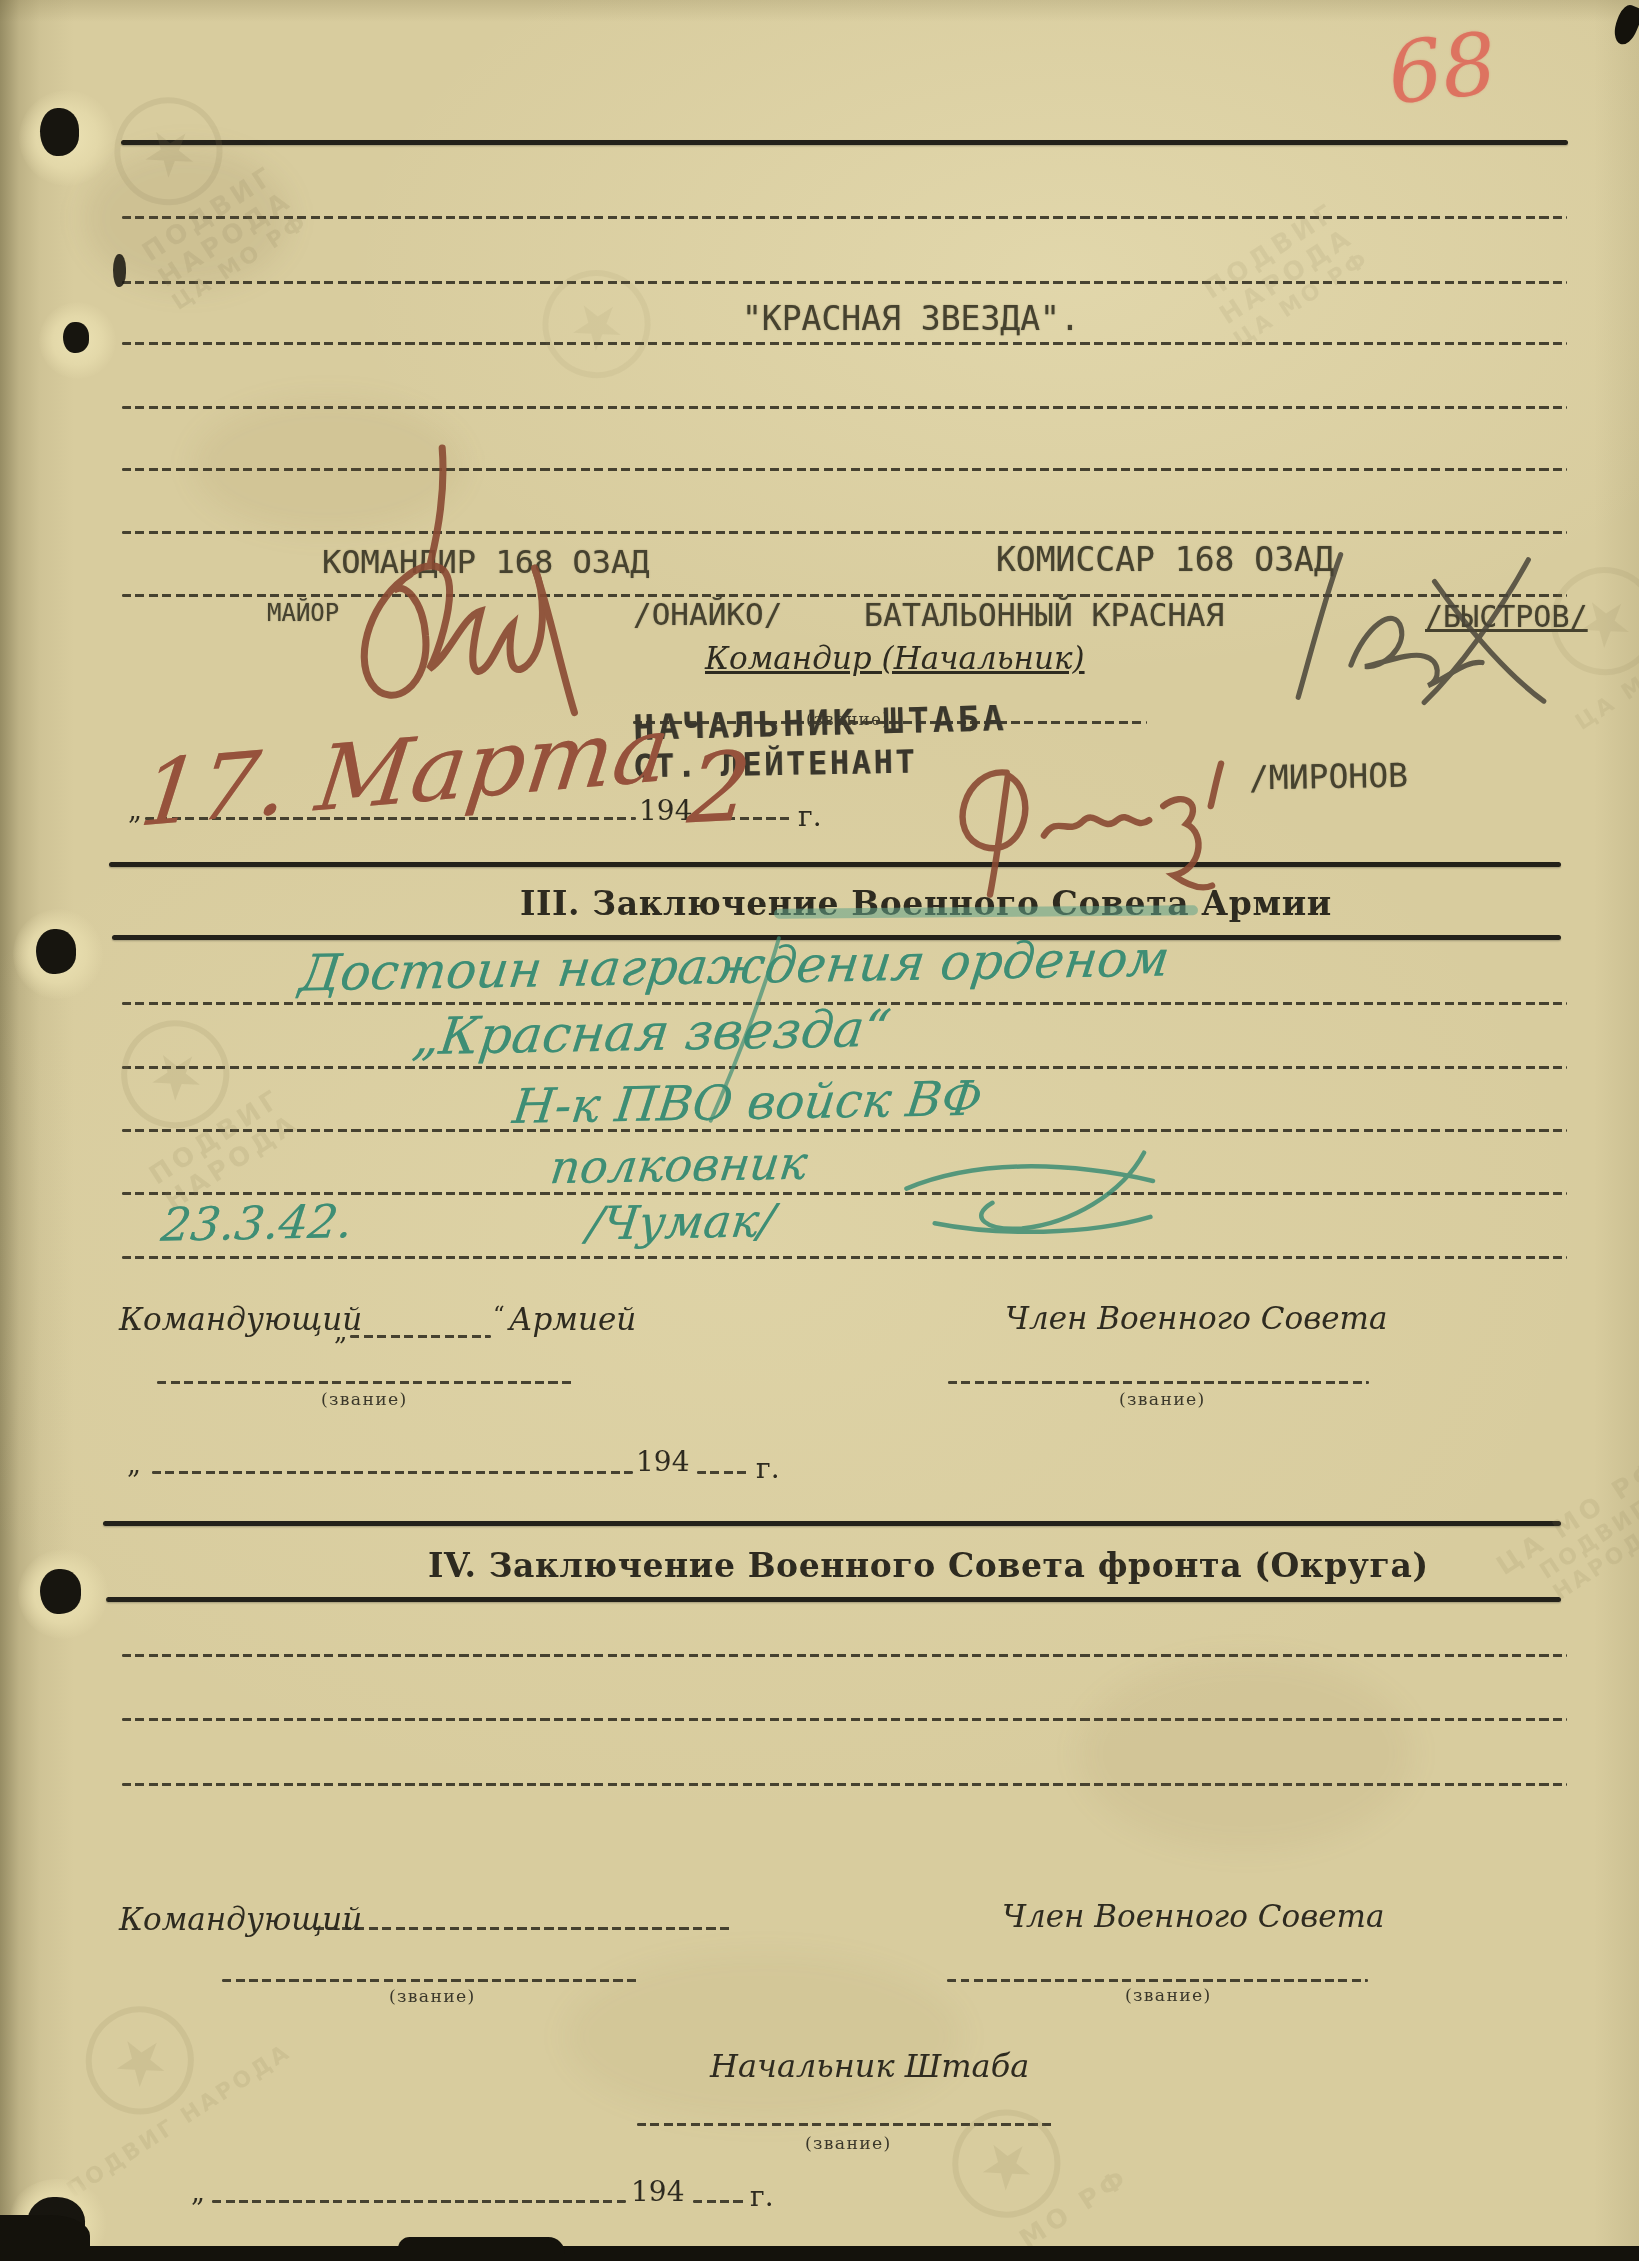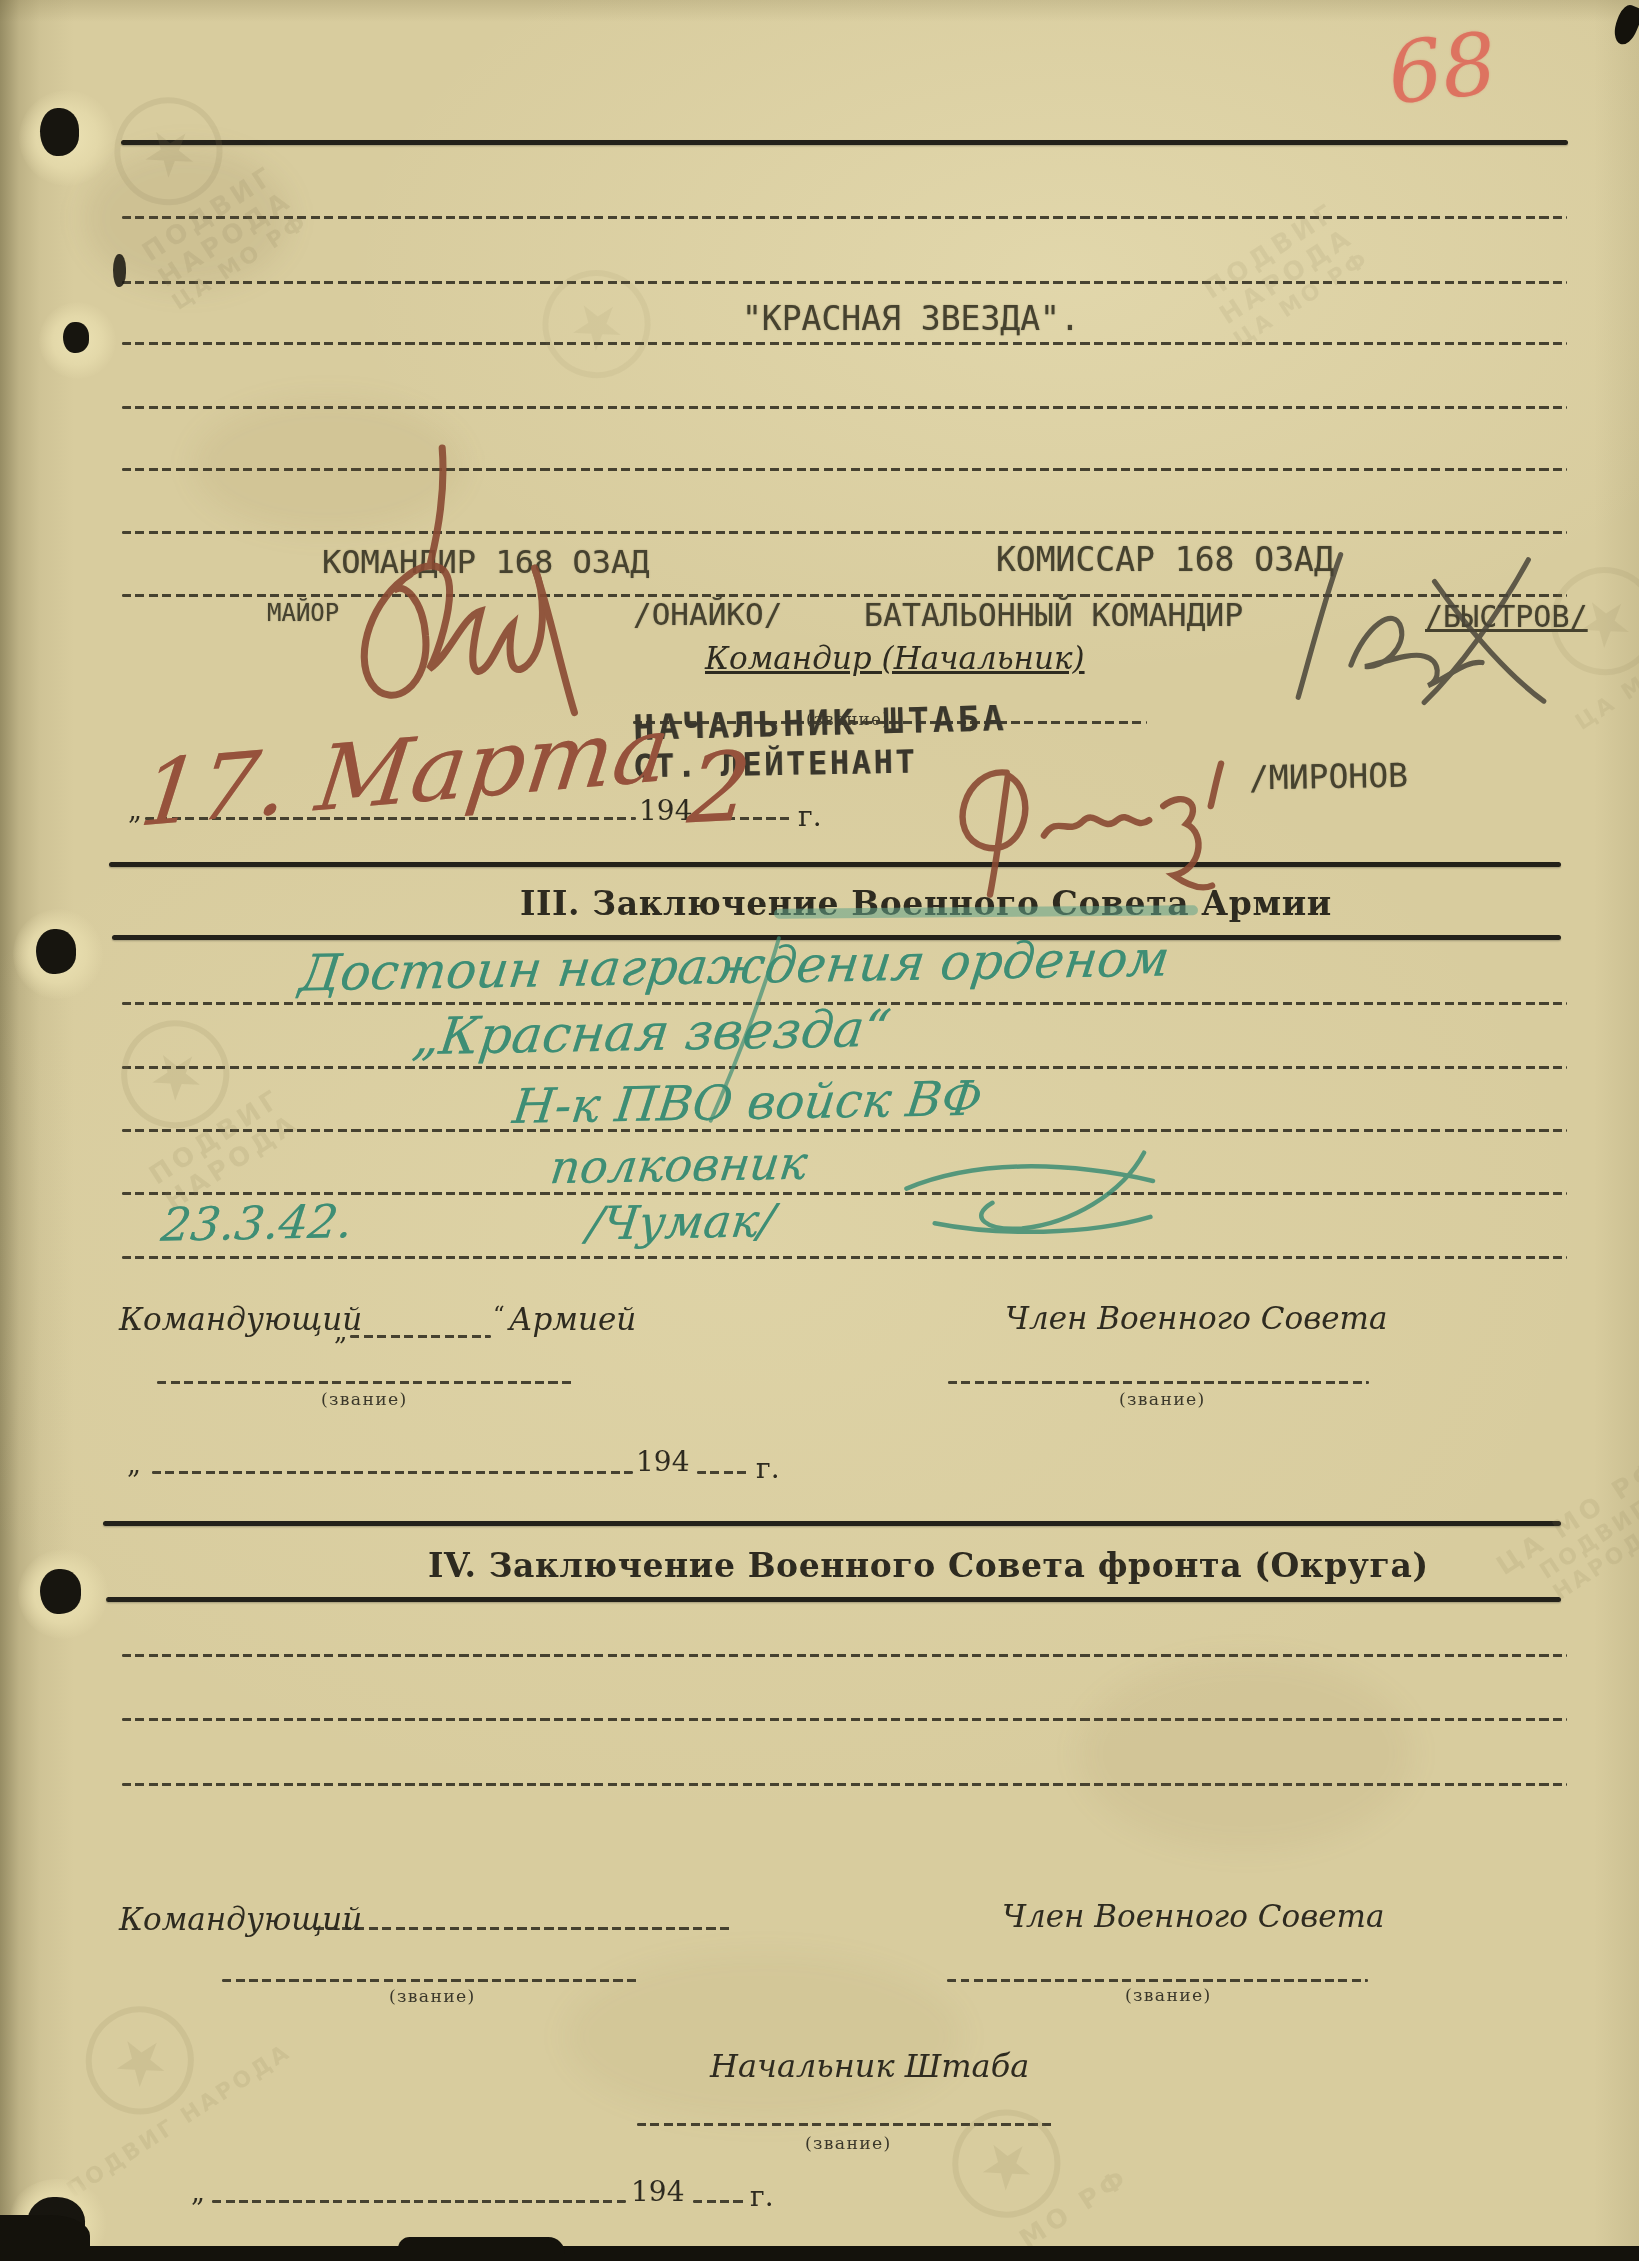--- a/index.html
+++ b/index.html
@@ -135,21 +135,21 @@
 
   <div class="abs hw hwr z5" style="left:1388px;top:19px;font-size:85px;color:#dd7360;transform:rotate(-6deg);text-shadow:0 0 1.9px rgba(221,115,96,.5);">68</div>
 
 
   <div class="abs typed z3" style="left:742px;top:299px;font-size:33px;">"КРАСНАЯ ЗВЕЗДА".</div>
 
   <div class="abs typed z3" style="left:322px;top:543px;font-size:32px;">КОМАНДИР 168 ОЗАД</div>
   <div class="abs typed z3" style="left:996px;top:540px;font-size:33px;">КОМИССАР 168 ОЗАД</div>
   <div class="abs typed z3" style="left:267px;top:599px;font-size:24px;">МАЙОР</div>
   <div class="abs typed z3" style="left:633px;top:596px;font-size:31px;">/ОНАЙКО/</div>
-  <div class="abs typed z3" style="left:864px;top:597px;font-size:31.5px;">БАТАЛЬОННЫЙ КОМАНДИР</div>
+  <div class="abs typed z3" style="left:864px;top:597px;font-size:31.5px;">БАТАЛЬОННЫЙ КРАСНАЯ</div>
   <div class="abs typed z3" style="left:1425px;top:599px;font-size:30px;text-decoration:underline;">/БЫСТРОВ/</div>
 
   <div class="abs prn prni z3" style="left:705px;top:640px;font-size:31px;text-decoration:underline;">Командир (Начальник)</div>
 
   <div class="abs zv z3" style="left:806px;top:709px;font-size:16.7px;">(звание)</div>
   <div class="abs stamp z4" style="left:633px;top:703px;font-size:35px;letter-spacing:3.9px;transform:rotate(-1.5deg);">НАЧАЛЬНИК ШТАБА</div>
   <div class="abs stamp z4" style="left:633px;top:745px;font-size:32px;letter-spacing:2.6px;transform:rotate(-1deg);">СТ. ЛЕЙТЕНАНТ</div>
 
   <div class="abs prn z3" style="left:128px;top:794px;font-size:27px;">„</div>
   <div class="abs prn z3" style="left:639px;top:794px;font-size:28px;">194</div>

